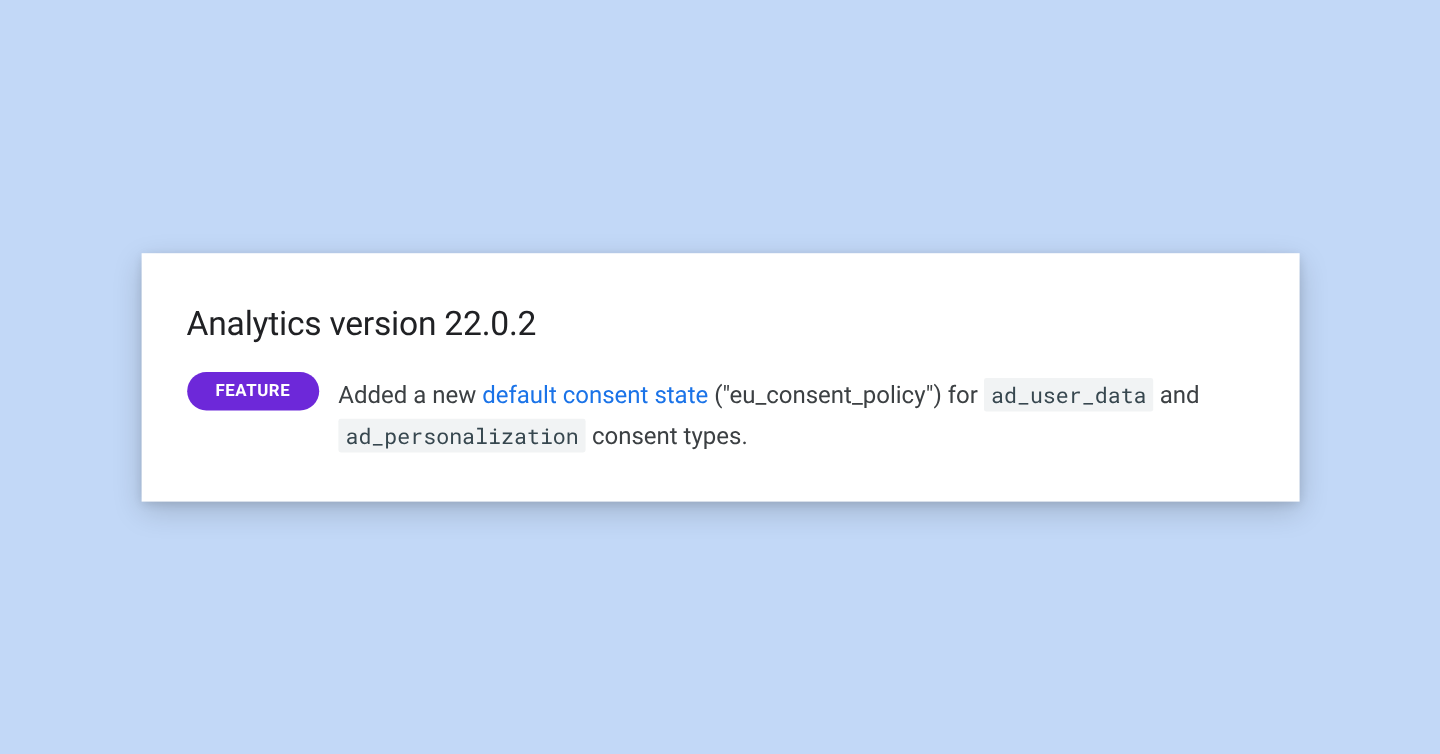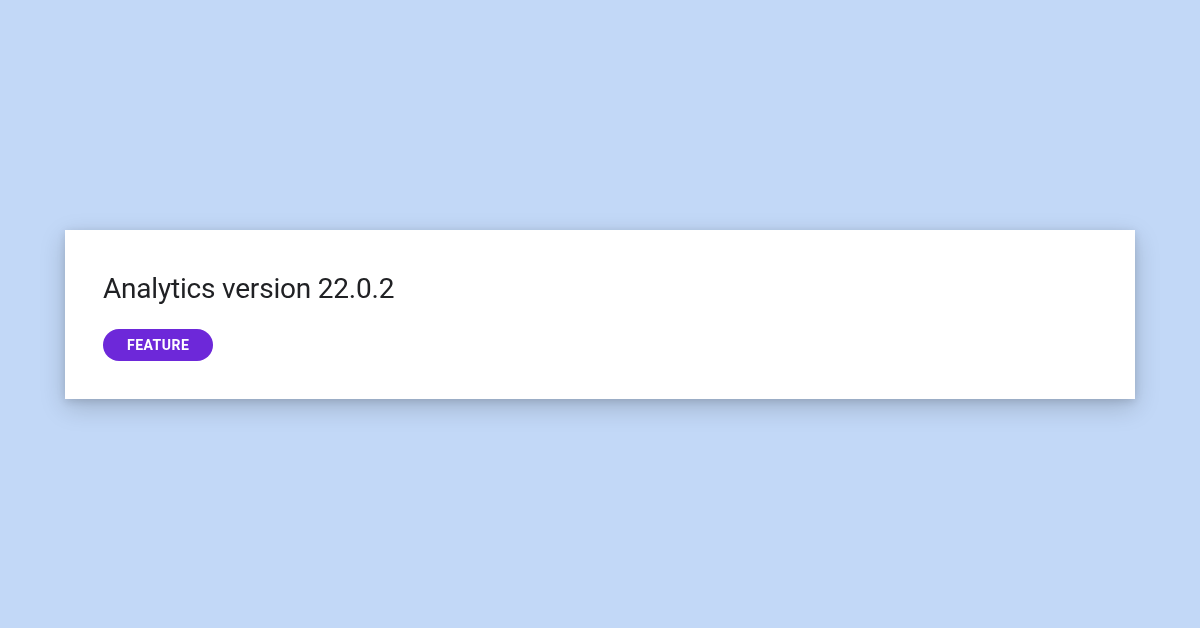--- a/index.html
+++ b/index.html
@@ -12,21 +12,21 @@
       width: 1200px;
       height: 628px;
       background-color: #c2d8f7;
       display: flex;
       align-items: center;
       justify-content: center;
       font-family: -apple-system, BlinkMacSystemFont, "Segoe UI", Roboto, Helvetica, Arial, sans-serif;
     }
     
     .card {
-      width: 1070px;
+      width: 965px;
       background-color: #ffffff;
       box-shadow: 0 8px 24px rgba(0, 0, 0, 0.18), 0 2px 8px rgba(0, 0, 0, 0.12);
       padding: 42px 38px 38px 38px;
     }
     
     .heading {
       font-size: 28px;
       font-weight: 400;
       color: #202124;
       margin-bottom: 24px;
@@ -74,14 +74,17 @@
       font-size: 18px;
     }
   </style>
 </head>
 <body>
 
 <div class="card">
   <h2 class="heading">Analytics version 22.0.2</h2>
   <div class="content-row">
     <span class="badge">FEATURE</span>
+    <p class="description">
+      <span>Added a new </span><a class="link" href="#">default consent state</a><span> ("eu_consent_policy") for </span><code class="code">ad_user_data</code><span> and </span><code class="code">ad_personalization</code><span> consent types.</span>
+    </p>
   </div>
 </div>
 
 </body></html>

